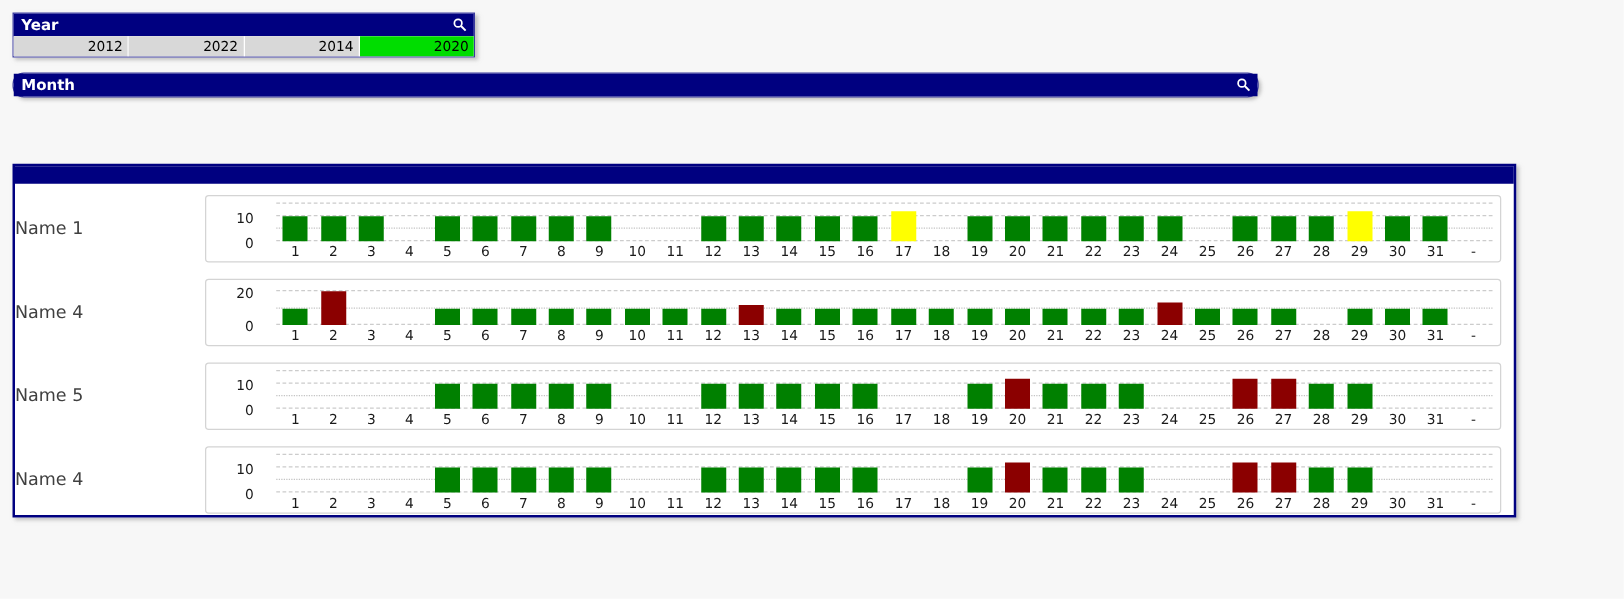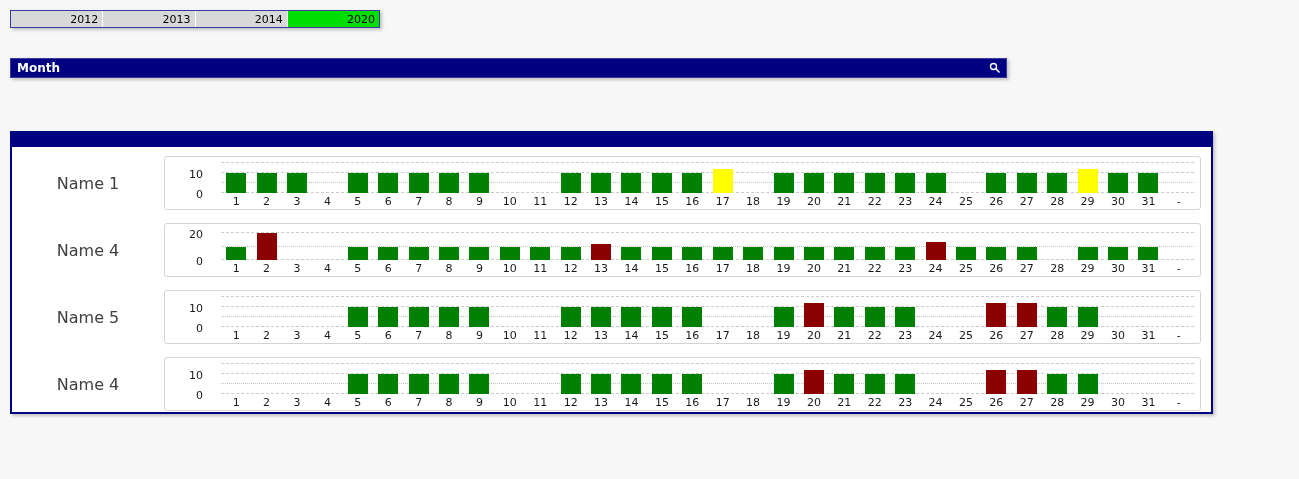--- a/index.html
+++ b/index.html
@@ -36,21 +36,21 @@
 
   .chart-object{
     position:absolute;left:10px;top:131px;width:1199px;height:279px;
     background:#fff;border:2px solid #000080;
     box-shadow:2px 2px 3px rgba(150,150,150,.55);
   }
   .chart-caption{height:14px;background:#000080;}
   .chart-body{padding-top:8px;}
   .crow{display:flex;align-items:center;height:56px;margin-bottom:11px;}
   .crow-label{
-    width:152px;text-align:center;font-size:16px;color:#404040;
+    width:152px;text-align:left;font-size:14px;color:#404040;
     flex:none;
   }
   .crow-box{
     position:relative;flex:1;height:54px;margin-right:10px;
     border:1px solid #d4d4d4;border-radius:3px;background:#fff;
     box-sizing:border-box;
   }
   .ylab{
     position:absolute;left:0;width:38px;text-align:right;
     font-size:11px;color:#1a1a1a;line-height:14px;
@@ -69,29 +69,38 @@
     position:absolute;bottom:1px;left:0;width:100%;text-align:center;
     font-size:11px;color:#1a1a1a;
   }
 </style>
 </head>
 <body style="--sel-green: #00dd00;">
 
 <div class="page">
 
   <section class="listbox" style="left:10px;top:10px;width:368px;">
+    <div class="lb-caption">
+      <span>Year</span>
+      <span class="search">
+        <svg width="12" height="12" viewBox="0 0 12 12">
+          <circle cx="4.5" cy="4.5" r="3" fill="none" stroke="#ffffff" stroke-width="1.4"></circle>
+          <line x1="6.8" y1="6.8" x2="10.5" y2="10.5" stroke="#ffffff" stroke-width="1.6"></line>
+        </svg>
+      </span>
+    </div>
     <div class="lb-body">
         <div class="lb-cell">2012</div>
-        <div class="lb-cell">2013</div>
+        <div class="lb-cell">2022</div>
         <div class="lb-cell">2014</div>
         <div class="lb-cell selected">2020</div>
       </div>
   </section>
 
-  <section class="listbox" style="left:10px;top:58px;width:995px;">
+  <section class="listbox" style="left:10px;top:58px;width:995px;border-radius:9px;">
     <div class="lb-caption">
       <span>Month</span>
       <span class="search">
         <svg width="12" height="12" viewBox="0 0 12 12">
           <circle cx="4.5" cy="4.5" r="3" fill="none" stroke="#ffffff" stroke-width="1.4"></circle>
           <line x1="6.8" y1="6.8" x2="10.5" y2="10.5" stroke="#ffffff" stroke-width="1.6"></line>
         </svg>
       </span>
     </div>
   </section>

